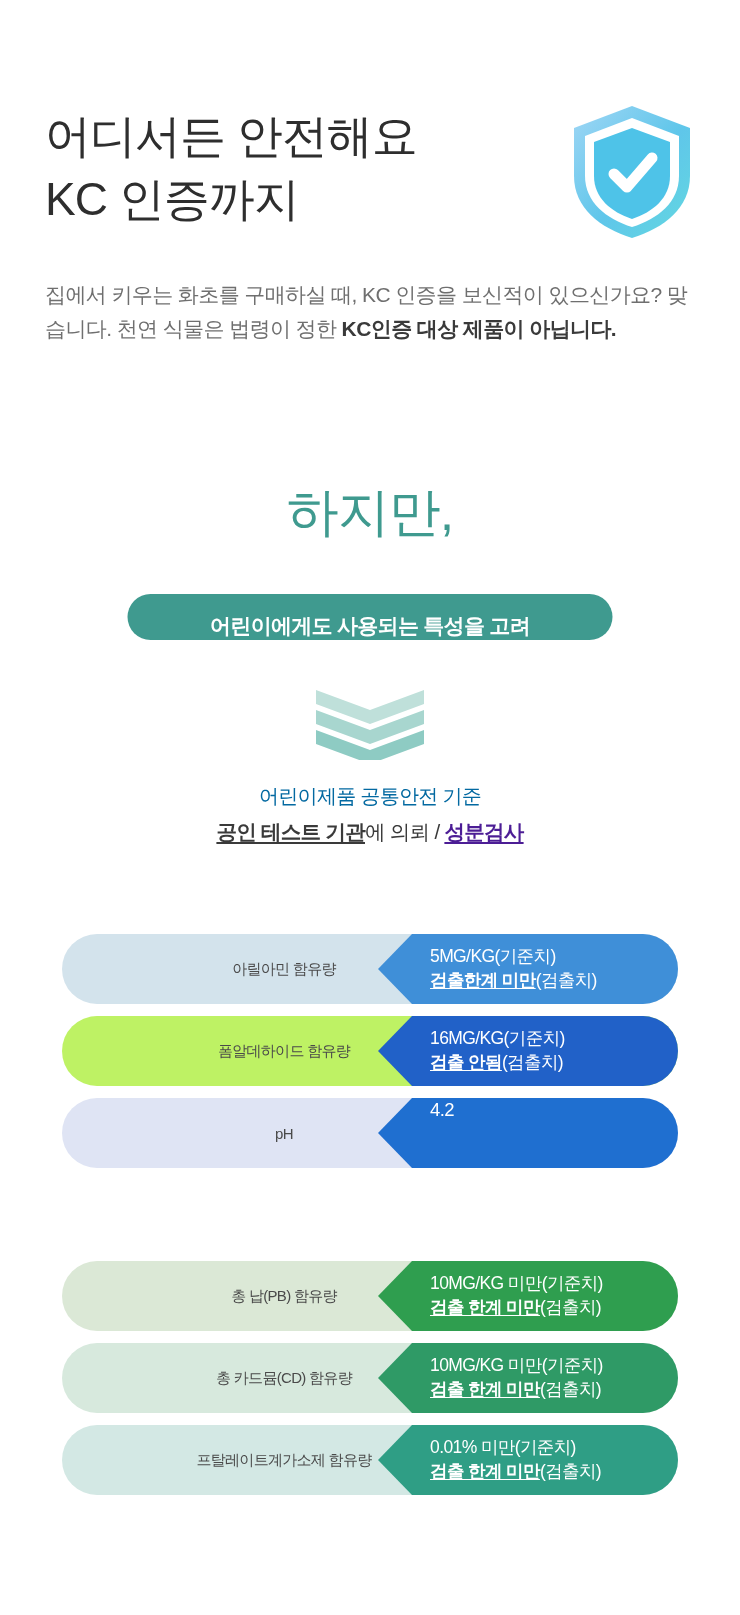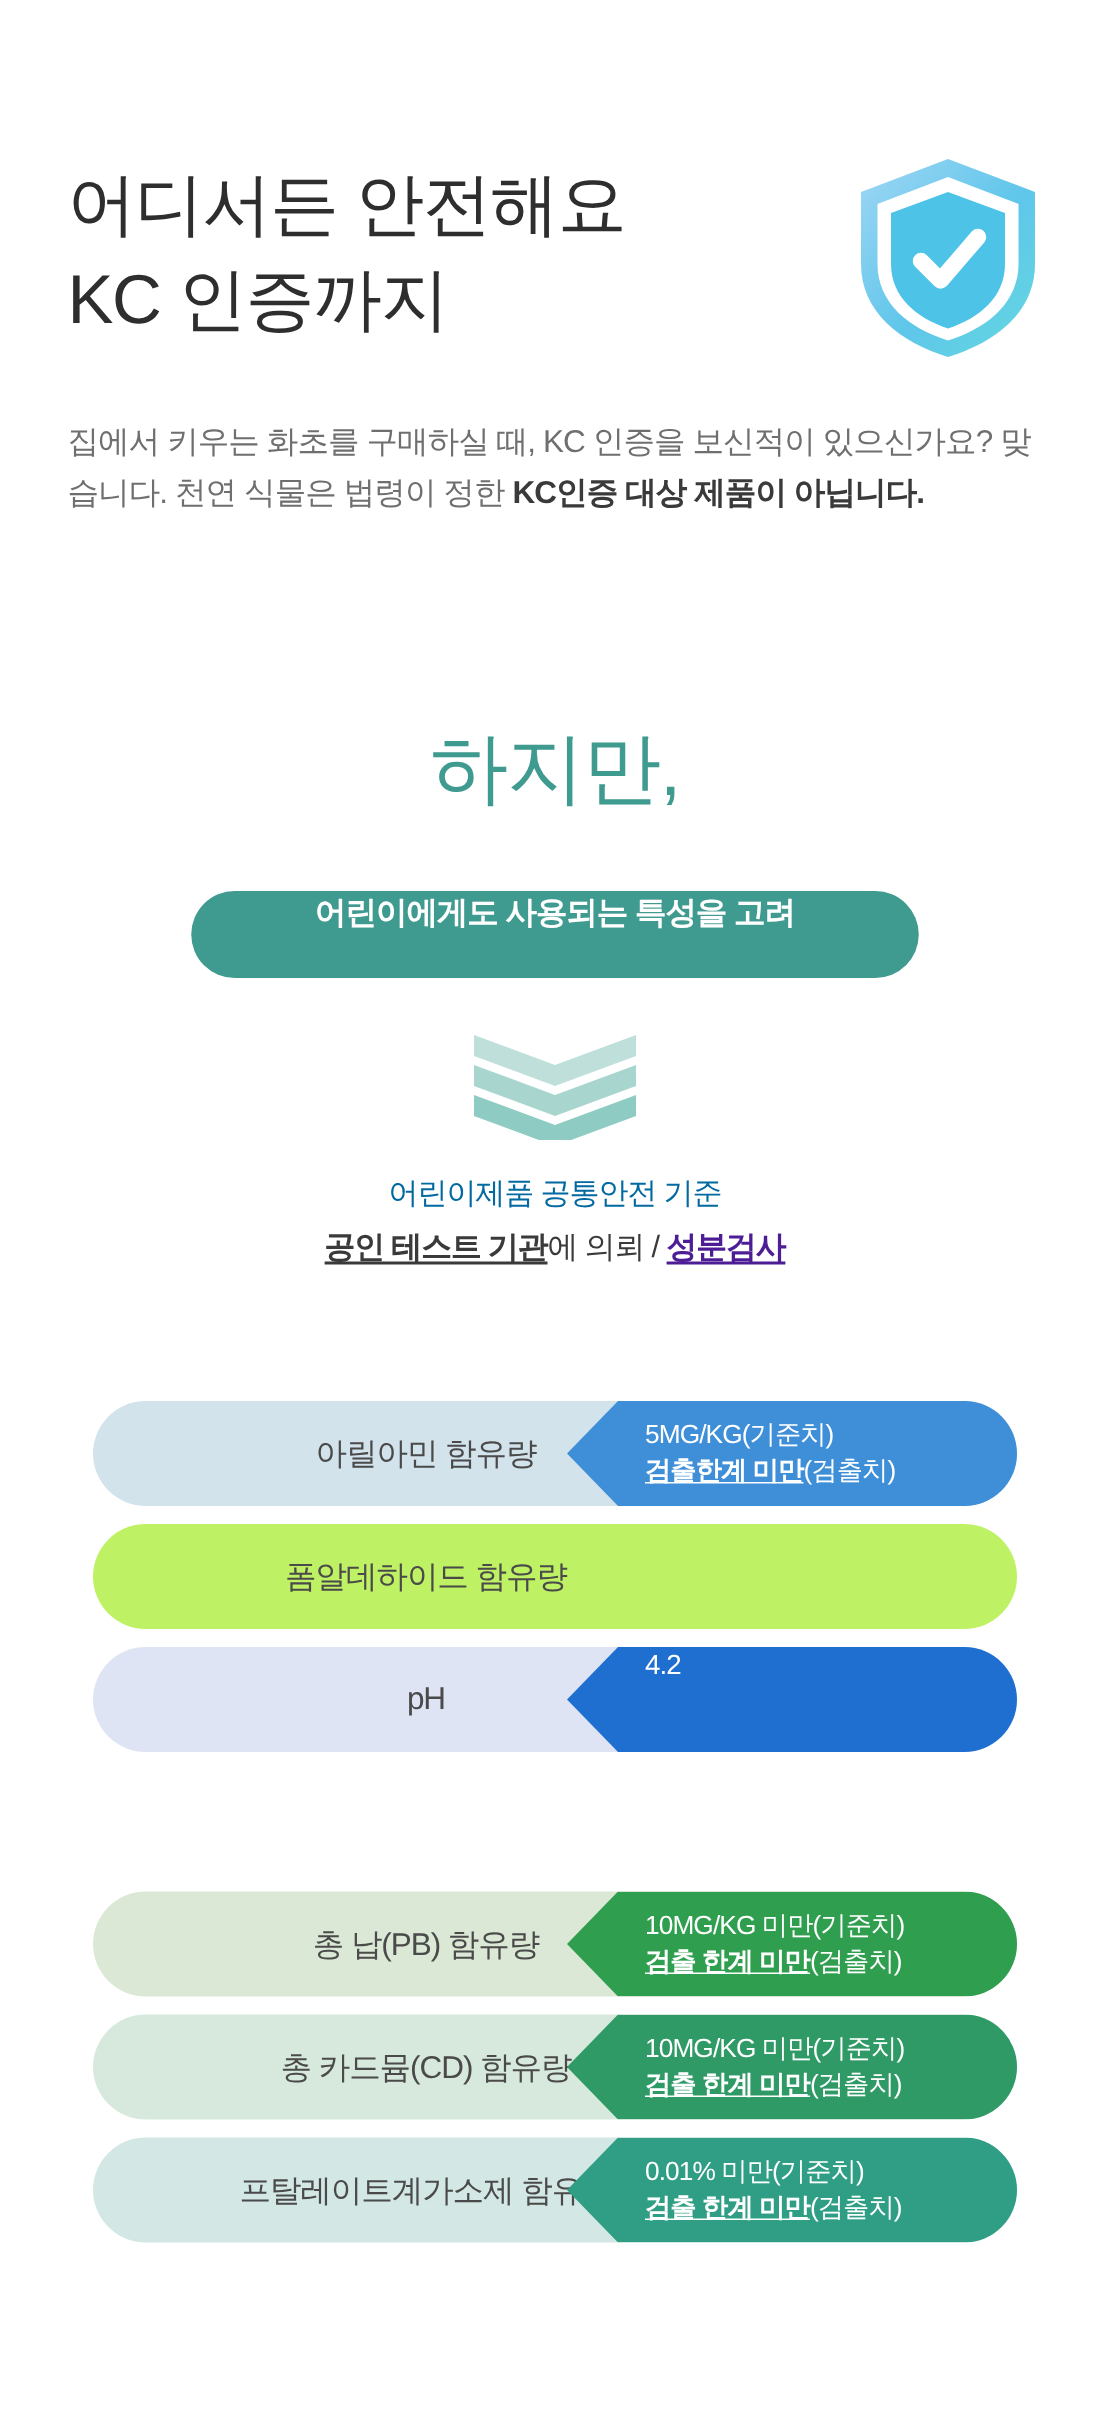--- a/index.html
+++ b/index.html
@@ -66,29 +66,29 @@
     color: #3f9a8f;
   }
 
   
   .pill {
     position: absolute;
     top: 594px;
     left: 50%;
     transform: translateX(-50%);
     width: 485px;
-    height: 58px;
+    height: 46px;
     border-radius: 29px;
     background: #3f9a8f;
     color: #ffffff;
     font-size: 21px;
     font-weight: 700;
     letter-spacing: -0.7px;
     display: flex;
-    align-items: flex-start;
+    align-items: flex-end;
     justify-content: center;
   }
 
   
   .chevrons {
     position: absolute;
     top: 688px;
     left: 50%;
     transform: translateX(-50%);
     width: 120px;
@@ -132,21 +132,21 @@
     left: 0; top: 0;
     width: 100%;
     height: 70px;
     border-radius: 35px;
     display: flex;
     align-items: center;
     justify-content: flex-start;
     padding-left: 52px;
   }
   .row .left .lbl {
-    font-size: 21px;
+    font-size: 15px;
     letter-spacing: -0.7px;
     color: #4a4a4a;
     width: 340px;
     text-align: center;
   }
   .row .right {
     position: absolute;
     right: 0; top: 0;
     width: 300px;
     height: 70px;
@@ -234,20 +234,24 @@
       <div class="right" style="background:#3f8fd8;">
         <span class="v1">5MG/KG(기준치)</span>
         <span class="v2"><b class="u">검출한계 미만</b><span>(검출치)</span></span>
       </div>
     </div>
 
     <div class="row">
       <div class="left" style="background:#bef264;">
         <span class="lbl">폼알데하이드 함유량</span>
       </div>
+      <div class="right" style="background:#2161c8;">
+        <span class="v1">16MG/KG(기준치)</span>
+        <span class="v2"><b class="u">검출 안됨</b><span>(검출치)</span></span>
+      </div>
     </div>
 
     <div class="row">
       <div class="left" style="background:#dfe4f4;">
         <span class="lbl">pH</span>
       </div>
       <div class="right single" style="background:#1f6fd0;">
         <span class="v1">4.2</span>
       </div>
     </div>

